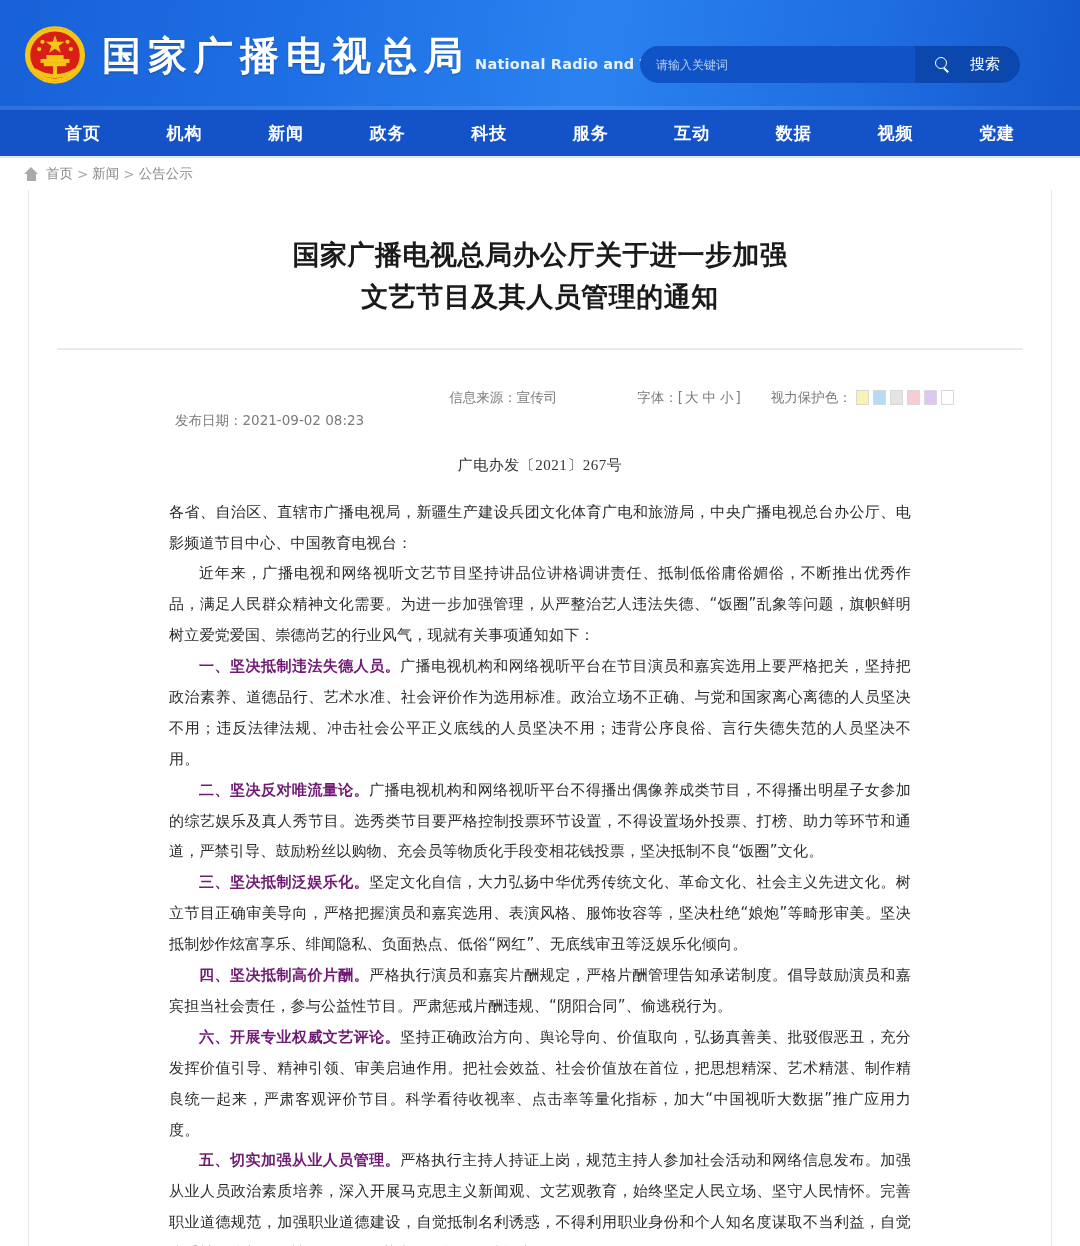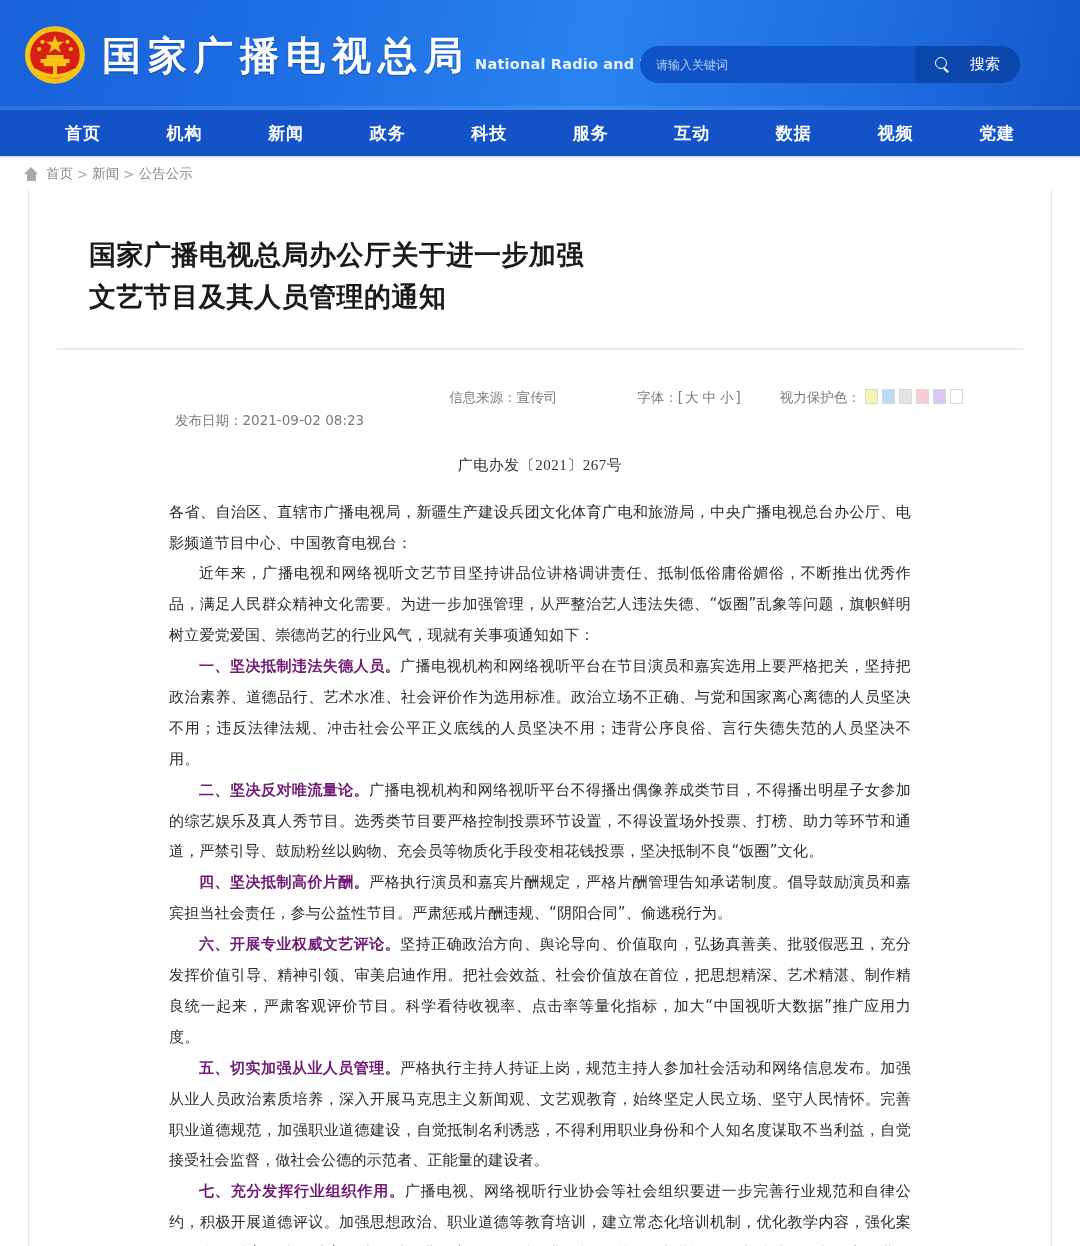--- a/index.html
+++ b/index.html
@@ -148,21 +148,21 @@
     margin: 0 auto;
     background: #ffffff;
     border: 1px solid #e6e6e6;
     border-top: none;
     box-shadow: 0 0 0 0 rgba(0,0,0,0);
     padding: 30px 0 0 0;
     min-height: 1020px;
   }
 
   .doc-title {
-    text-align: left;
+    text-align: center;
     font-size: 27px;
     font-weight: bold;
     color: #1a1a1a;
     line-height: 1.55;
     letter-spacing: .5px;
     margin: 14px 60px 0 60px;
     font-family: "DejaVu Sans", "Liberation Sans", sans-serif;
   }
   .title-line2 { display: block; }
 
@@ -176,21 +176,21 @@
   .meta {
     display: flex; align-items: center;
     font-size: 13.5px;
     color: #7a7a7a;
     padding: 16px 26px 0 26px;
     white-space: nowrap;
   }
   .meta-date { margin-left: 120px; margin-top: 46px; }
   .meta-source { margin-left: 85px; }
   .meta-font { margin-left: 80px; }
-  .meta-eye { margin-left: 39px; display: flex; }
+  .meta-eye { margin-left: 30px; display: flex; align-items: center; }
   .fsize { cursor: pointer; padding: 0 2px; color:#7a7a7a; }
   .swatches { display: inline-flex; gap: 4px; margin-left: 4px; }
   .sw { width: 13px; height: 15px; border: 1px solid #d8d8d8; display:inline-block; cursor:pointer; }
 
   .doc-number {
     text-align: center;
     font-size: 15px;
     color: #333333;
     margin-top: 26px;
     letter-spacing: .5px;
@@ -301,18 +301,19 @@
     </span>
   </div>
 
   <div class="doc-number">广电办发〔2021〕267号</div>
 
   <div class="doc-body">
       <p>各省、自治区、直辖市广播电视局，新疆生产建设兵团文化体育广电和旅游局，中央广播电视总台办公厅、电影频道节目中心、中国教育电视台：</p>
       <p class="indent">近年来，广播电视和网络视听文艺节目坚持讲品位讲格调讲责任、抵制低俗庸俗媚俗，不断推出优秀作品，满足人民群众精神文化需要。为进一步加强管理，从严整治艺人违法失德、“饭圈”乱象等问题，旗帜鲜明树立爱党爱国、崇德尚艺的行业风气，现就有关事项通知如下：</p>
       <p class="indent"><b>一、坚决抵制违法失德人员。</b>广播电视机构和网络视听平台在节目演员和嘉宾选用上要严格把关，坚持把政治素养、道德品行、艺术水准、社会评价作为选用标准。政治立场不正确、与党和国家离心离德的人员坚决不用；违反法律法规、冲击社会公平正义底线的人员坚决不用；违背公序良俗、言行失德失范的人员坚决不用。</p>
       <p class="indent"><b>二、坚决反对唯流量论。</b>广播电视机构和网络视听平台不得播出偶像养成类节目，不得播出明星子女参加的综艺娱乐及真人秀节目。选秀类节目要严格控制投票环节设置，不得设置场外投票、打榜、助力等环节和通道，严禁引导、鼓励粉丝以购物、充会员等物质化手段变相花钱投票，坚决抵制不良“饭圈”文化。</p>
+      <p class="indent"><b>三、坚决抵制泛娱乐化。</b>坚定文化自信，大力弘扬中华优秀传统文化、革命文化、社会主义先进文化。树立节目正确审美导向，严格把握演员和嘉宾选用、表演风格、服饰妆容等，坚决杜绝“娘炮”等畸形审美。坚决抵制炒作炫富享乐、绯闻隐私、负面热点、低俗“网红”、无底线审丑等泛娱乐化倾向。</p>
       <p class="indent"><b>四、坚决抵制高价片酬。</b>严格执行演员和嘉宾片酬规定，严格片酬管理告知承诺制度。倡导鼓励演员和嘉宾担当社会责任，参与公益性节目。严肃惩戒片酬违规、“阴阳合同”、偷逃税行为。</p>
       <p class="indent"><b>六、开展专业权威文艺评论。</b>坚持正确政治方向、舆论导向、价值取向，弘扬真善美、批驳假恶丑，充分发挥价值引导、精神引领、审美启迪作用。把社会效益、社会价值放在首位，把思想精深、艺术精湛、制作精良统一起来，严肃客观评价节目。科学看待收视率、点击率等量化指标，加大“中国视听大数据”推广应用力度。</p>
       <p class="indent"><b>五、切实加强从业人员管理。</b>严格执行主持人持证上岗，规范主持人参加社会活动和网络信息发布。加强从业人员政治素质培养，深入开展马克思主义新闻观、文艺观教育，始终坚定人民立场、坚守人民情怀。完善职业道德规范，加强职业道德建设，自觉抵制名利诱惑，不得利用职业身份和个人知名度谋取不当利益，自觉接受社会监督，做社会公德的示范者、正能量的建设者。</p>
       <p class="indent"><b>七、充分发挥行业组织作用。</b>广播电视、网络视听行业协会等社会组织要进一步完善行业规范和自律公约，积极开展道德评议。加强思想政治、职业道德等教育培训，建立常态化培训机制，优化教学内容，强化案例教学，以案说法、以案示法。对行业不良现象、反面典型旗帜鲜明发声批评，坚决反对圈子文化和行业陋习，正本清源，维护行业良好风气。</p>
     </div>
 </div>
 
 </body></html>

